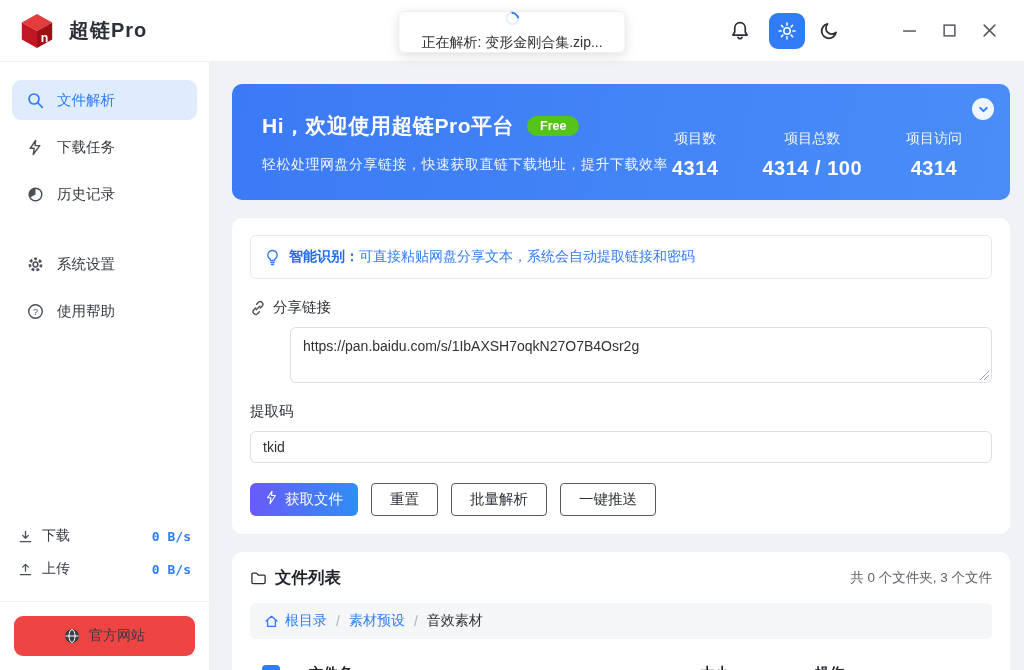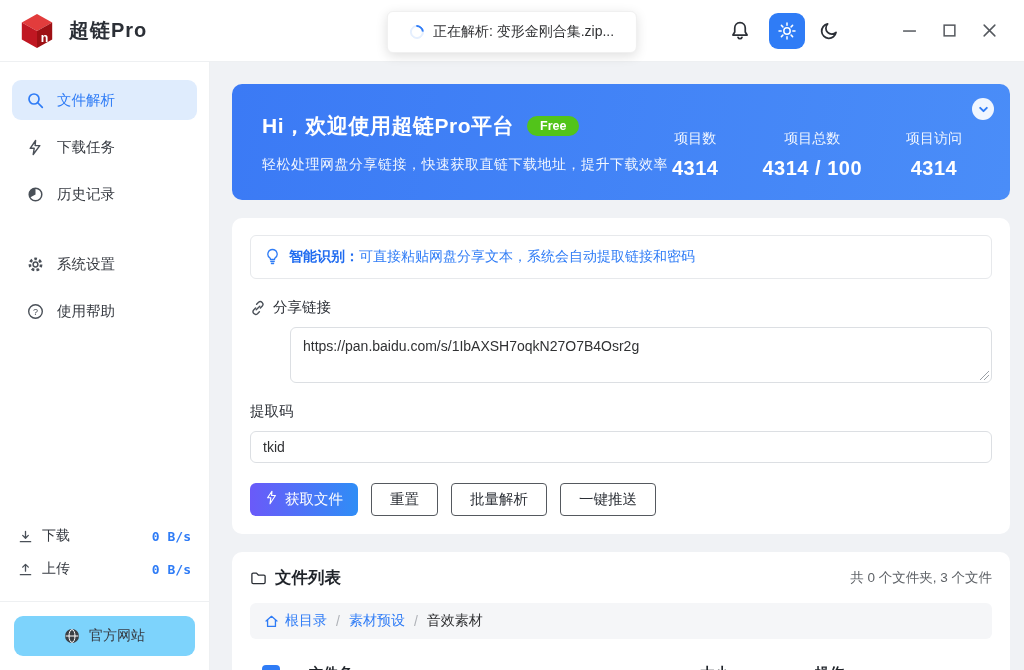--- a/index.html
+++ b/index.html
@@ -8,21 +8,21 @@
   .app { position:relative; width:1024px; height:670px; overflow:hidden; background:#f0f2f5; }
 
   
   .topbar { position:relative; height:62px; background:#fff; border-bottom:1px solid #eef0f2;
             display:flex; align-items:center; justify-content:space-between; }
   .brand { display:flex; align-items:center; gap:13px; padding-left:18px; }
   .brand-title { font-size:20px; font-weight:bold; color:#2b2f36; letter-spacing:1px; }
   .toast { position:absolute; left:50%; top:11px; transform:translateX(-50%);
            height:42px; background:#fff; border:1px solid #f0f0f0; border-radius:6px;
            box-shadow:0 3px 12px rgba(0,0,0,.13); display:flex; align-items:center; gap:9px;
-           padding:0 22px; font-size:14px; color:#303133; white-space:nowrap; z-index:5; }
+           padding:0 22px; font-size:14px; color:#303133; white-space:nowrap; z-index:5;flex-direction:column; }
   .spinner { width:14px; height:14px; border-radius:50%;
              border:2px solid rgba(47,124,246,.12); border-top-color:#2f7cf6; transform:rotate(40deg); }
   .topbar-right { display:flex; align-items:center; padding-right:26px; }
   .icon-btn { display:flex; align-items:center; justify-content:center; cursor:pointer; }
   .bell-btn { width:26px; height:26px; margin-right:16px; }
   .theme-light { width:36px; height:36px; background:#2f7cf6; border-radius:9px; margin-right:11px; }
   .theme-dark { width:26px; height:26px; margin-right:36px; }
   .win-btn { width:18px; height:18px; margin-left:22px; }
 
   
@@ -35,21 +35,21 @@
   .nav-item .nv-ic { display:flex; width:17px; }
   .nav-item.active { background:#dfecfd; color:#2f7cf6; }
   .nav-item.group-gap { margin-top:30px; }
   .side-spacer { flex:1; }
   .speeds { padding:0 18px; }
   .speed-row { display:flex; align-items:center; justify-content:space-between; margin:15px 0; }
   .speed-label { display:flex; align-items:center; gap:9px; font-size:14px; color:#363a41; }
   .speed-val { font-family:"DejaVu Sans Mono","Liberation Mono",monospace; font-size:13px;
                font-weight:bold; color:#2f7cf6; }
   .side-divider { height:1px; background:#eef0f2; margin-top:8px; }
-  .site-btn { margin:14px; height:40px; background:#7dd3fc; border-radius:9px;
+  .site-btn { margin:14px; height:40px; background:#ef4444; border-radius:9px;
               display:flex; align-items:center; justify-content:center; gap:9px;
               font-size:14px; color:#363a41; cursor:pointer; }
 
   
   .content { flex:1; padding:22px 14px 0 22px; overflow:hidden; }
 
   .banner { position:relative; height:116px; border-radius:10px; color:#fff;
             background:linear-gradient(100deg,#3b7af5 0%,#4a8df8 100%);
             display:flex; align-items:flex-start; padding:24px 26px 0 30px; }
   .banner-left { flex:1; }
@@ -61,21 +61,21 @@
   .banner-stats { display:flex; gap:44px; margin:22px 22px 0 0; text-align:center; }
   .stat-label { font-size:14px; color:rgba(255,255,255,.92); }
   .stat-value { margin-top:9px; font-size:20px; font-weight:bold; letter-spacing:.5px; }
   .collapse-btn { position:absolute; top:14px; right:16px; width:22px; height:22px; border-radius:50%;
                   background:rgba(255,255,255,.92); display:flex; align-items:center; justify-content:center;
                   cursor:pointer; }
 
   .card { background:#fff; border-radius:10px; margin-top:18px; }
   .form-card { padding:17px 18px 18px; }
   .tip-box { border:1px solid #e7e9ec; border-radius:6px; padding:12px 14px;
-             display:flex; align-items:flex-start; gap:9px; font-size:14px; }
+             display:flex; align-items:center; gap:9px; font-size:14px; }
   .tip-strong { color:#1f6bf0; font-weight:bold; }
   .tip-rest { color:#2f7cf6; }
   .field-label { display:flex; align-items:center; gap:7px; font-size:14.5px; color:#2b2f36;
                  margin:19px 0 10px; }
   .share-textarea { position:relative;padding-left:40px; }
   textarea.link-input { width:100%; height:56px; border:1px solid #dcdfe3; border-radius:6px;
              padding:10px 12px; font-size:14px; color:#303133; resize:none; outline:none;
              font-family:"Liberation Sans","DejaVu Sans",sans-serif; background:#fff; display:block; }
   .grip { position:absolute; right:3px; bottom:3px; width:9px; height:9px;
           background:linear-gradient(135deg,transparent 45%,#9aa0a6 45%,#9aa0a6 52%,transparent 52%,transparent 68%,#9aa0a6 68%,#9aa0a6 75%,transparent 75%); }

